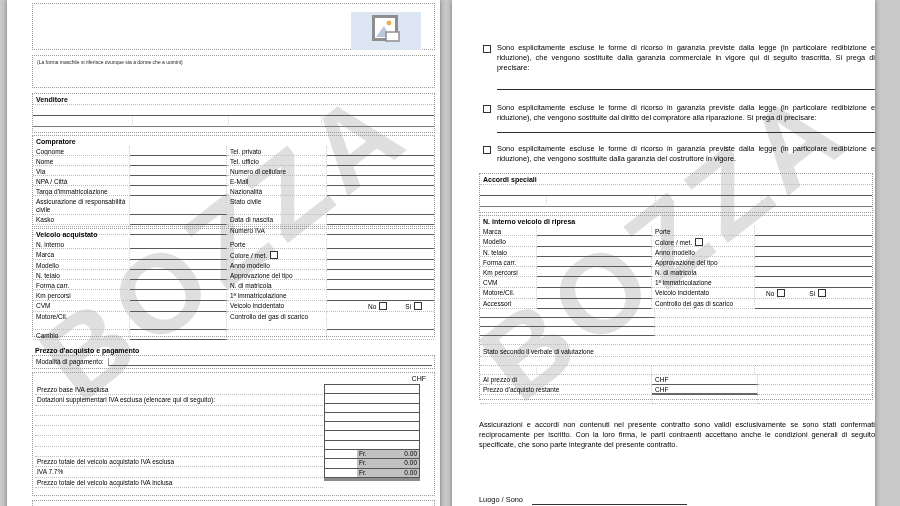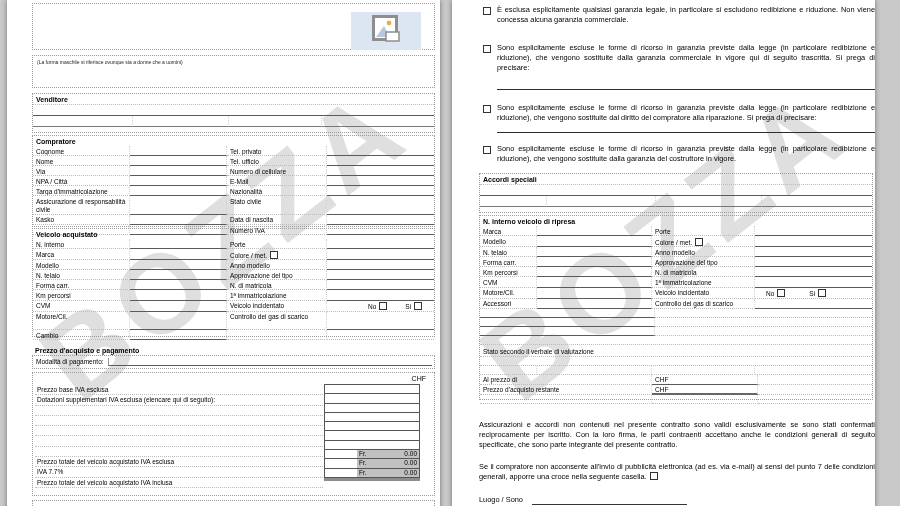--- a/index.html
+++ b/index.html
@@ -252,24 +252,20 @@
         </div>
     </div>
   </div>
 
   <div class="dbox" style="top:500px;height:16px"></div>
 </div>
 
 <div class="page" id="page2">
   <div class="wm">BOZZA</div>
 
-  <div class="witem" style="top:5px">
-    <span class="cb wcb"></span>
-    <span class="wtext">È esclusa esplicitamente qualsiasi garanzia legale, in particolare si escludono redibizione e riduzione. Non viene concessa alcuna garanzia commerciale.</span>
-  </div>
 
   <div class="witem" style="top:43px">
     <span class="cb wcb"></span>
     <span class="wtext">Sono esplicitamente escluse le forme di ricorso in garanzia previste dalla legge (in particolare redibizione e riduzione), che vengono sostituite dalla garanzia commerciale in vigore qui di seguito trascritta. Si prega di precisare:</span>
   </div>
   <div class="wrule" style="top:89px"></div>
 
   <div class="witem" style="top:103px">
     <span class="cb wcb"></span>
     <span class="wtext">Sono esplicitamente escluse le forme di ricorso in garanzia previste dalla legge (in particolare redibizione e riduzione), che vengono sostituite dal diritto del compratore alla riparazione. Si prega di precisare:</span>
@@ -381,19 +377,16 @@
       </div>
     <div class="srow">
         <div class="c" style="width:172px"></div>
         <div class="c" style="width:106px"></div>
         <div class="c w4"></div>
       </div>
   </div>
 
   <div class="para" style="top:420px">Assicurazioni e accordi non contenuti nel presente contratto sono validi esclusivamente se sono stati confermati reciprocamente per iscritto. Con la loro firma, le parti contraenti accettano anche le condizioni generali di seguito specificate, che sono parte integrante del presente contratto.</div>
 
-  <div class="para" style="top:462px">
-    <span>Se il compratore non acconsente all'invio di pubblicità elettronica (ad es. via e-mail) ai sensi del punto 7 delle condizioni generali, apporre una croce nella seguente casella.</span><span class="cb"></span>
-  </div>
 
   <div class="luogo" style="top:495px">Luogo / Sono</div>
   <div class="luogoline" style="top:504px"></div>
 </div>
 
 </body></html>

